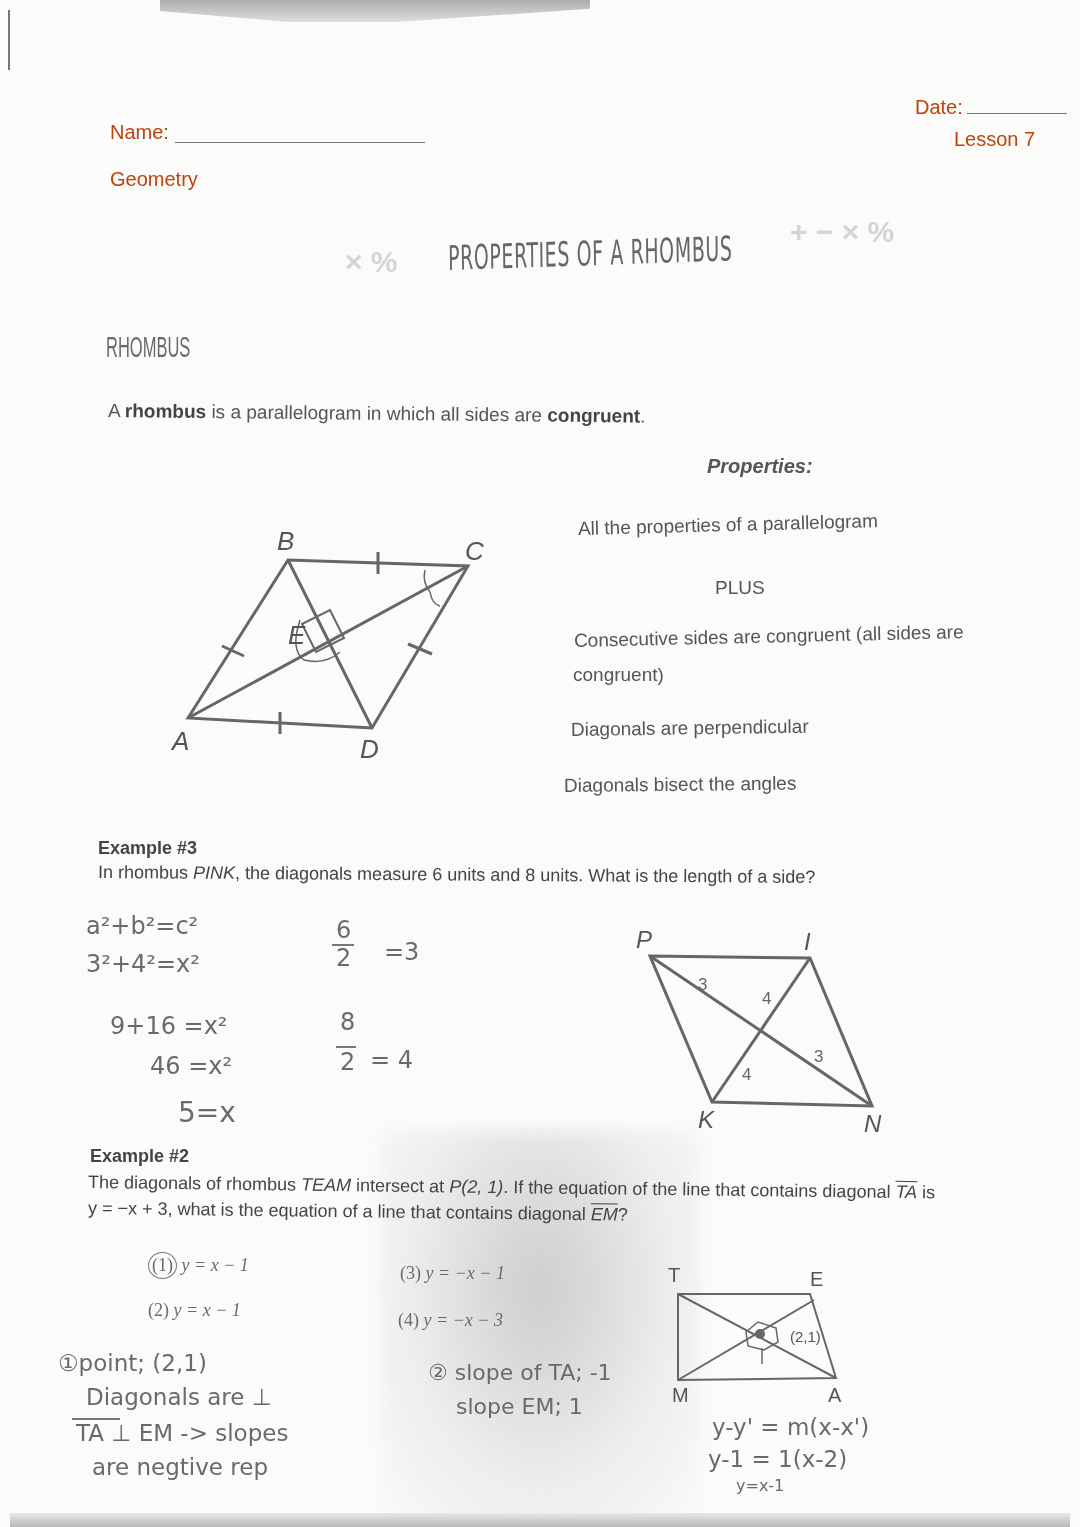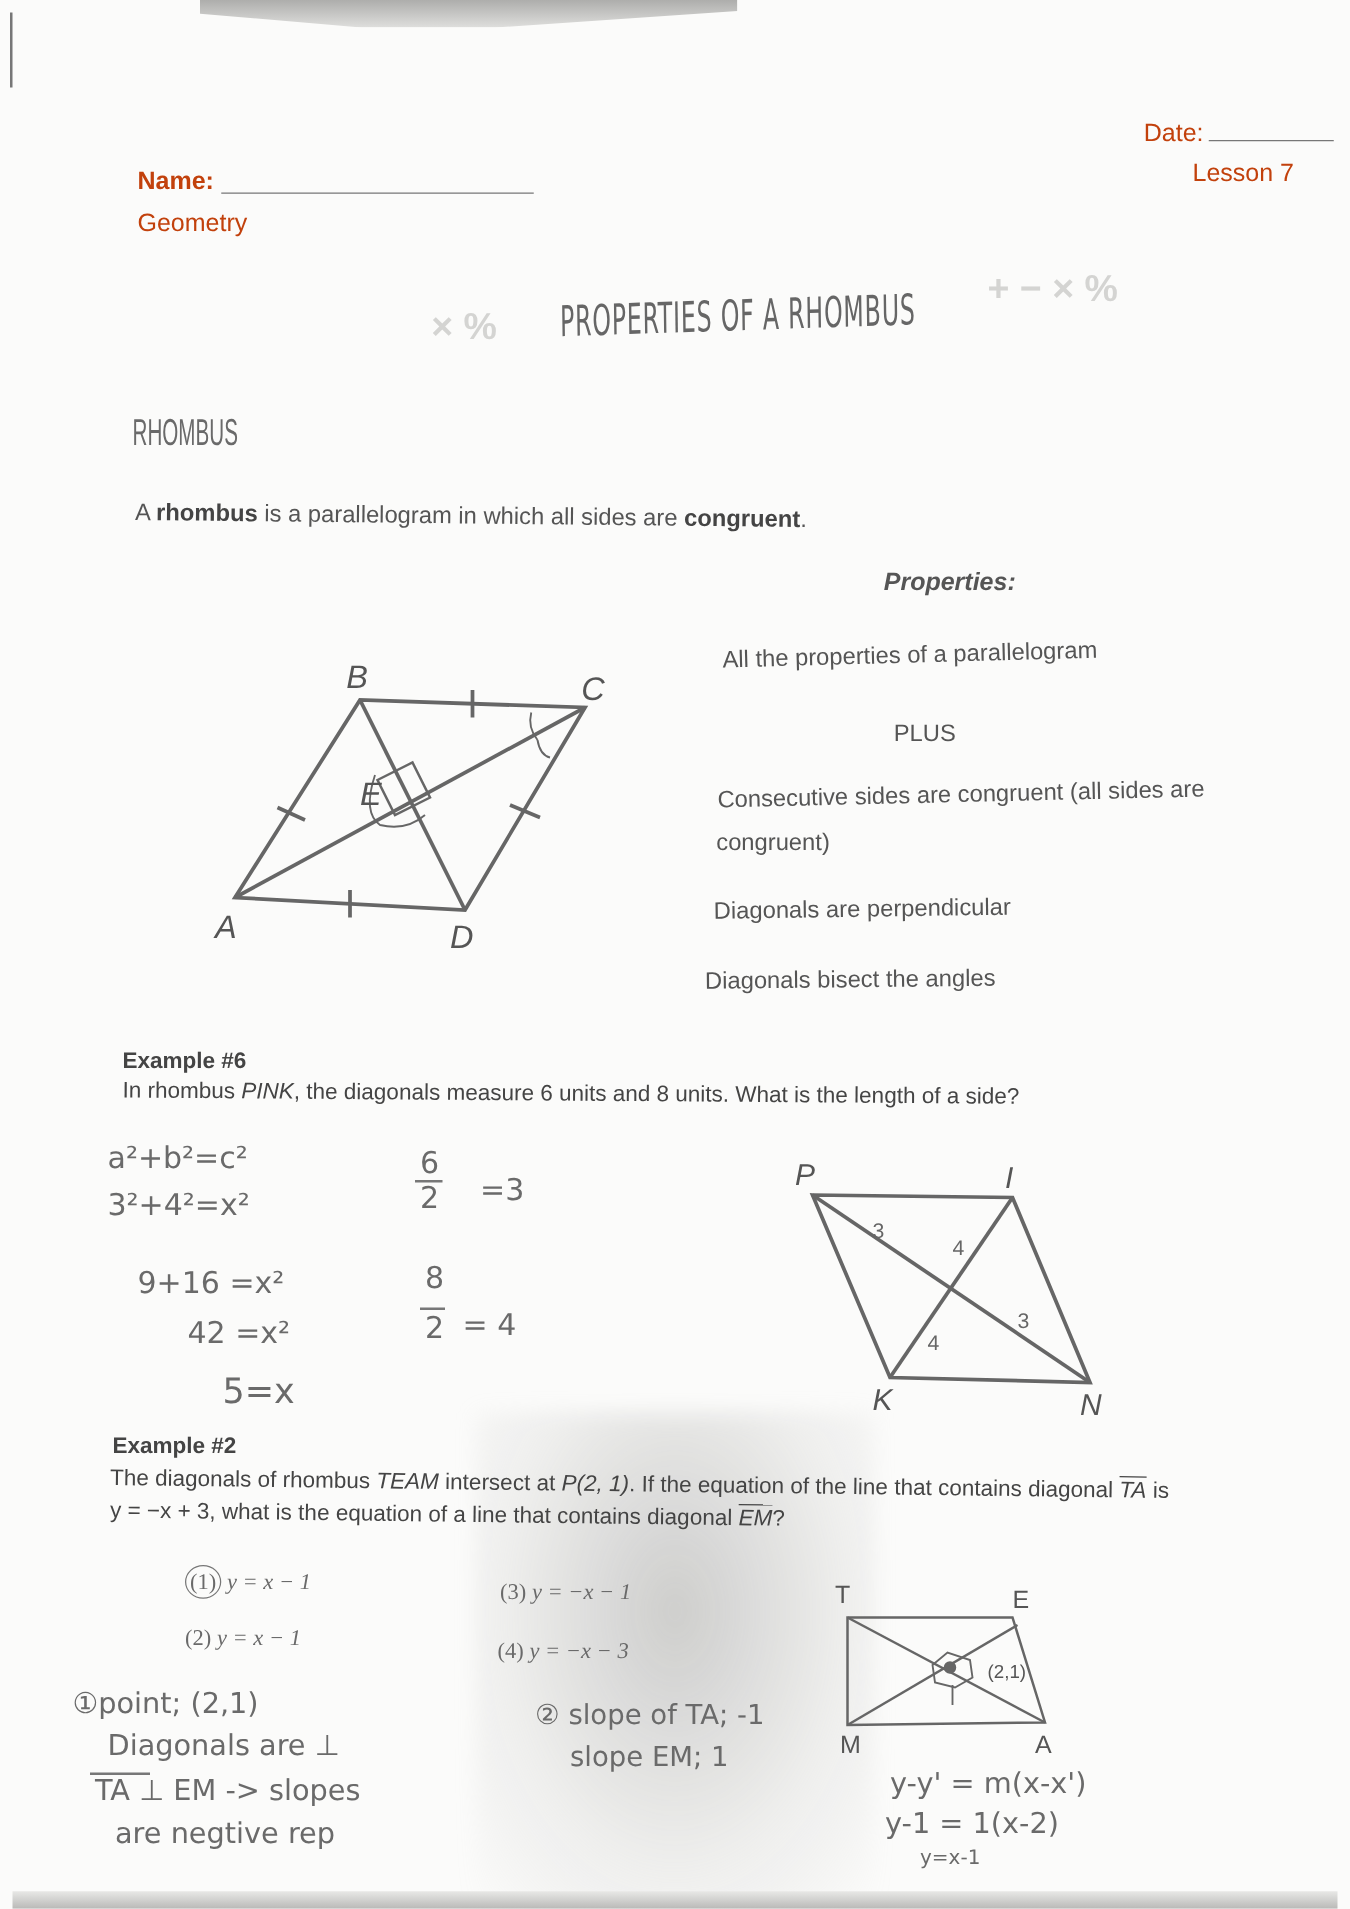--- a/index.html
+++ b/index.html
@@ -56,21 +56,21 @@
   .choice { font-family: "Liberation Serif", serif; font-size: 18px; color: #6a6a6a; white-space: nowrap; }
   svg text { font-family: "Liberation Sans", sans-serif; }
 </style>
 </head>
 <body>
 
 <div class="page-edge-left"></div>
 <div class="top-shadow"></div>
 <div class="shadow-blob"></div>
 
-<div class="abs hdr" style="left:110px; top:134px;font-weight:bold;">
+<div class="abs hdr" style="left:110px; top:121px;">
   <span>Name:</span><span class="name-line"></span>
 </div>
 <div class="abs hdr" style="left:110px; top:168px;">Geometry</div>
 <div class="abs hdr" style="left:915px; top:96px;">
   <span>Date:</span><span class="date-line"></span>
 </div>
 <div class="abs hdr" style="left:954px; top:128px;">Lesson 7</div>
 
 <div class="abs deco" style="left:345px; top:245px;">× %</div>
 <div class="abs title" style="left:448px; top:238px;">PROPERTIES OF A RHOMBUS</div>
@@ -111,30 +111,30 @@
 </svg>
 
 <div class="abs props-title" style="left:707px; top:455px;">Properties:</div>
 <div class="abs prop" style="left:578px; top:518px; transform:rotate(-1.5deg); transform-origin:left;">All the properties of a parallelogram</div>
 <div class="abs prop" style="left:715px; top:577px;">PLUS</div>
 <div class="abs prop" style="left:574px; top:630px; transform:rotate(-1.3deg); transform-origin:left;">Consecutive sides are congruent (all sides are</div>
 <div class="abs prop" style="left:573px; top:664px;">congruent)</div>
 <div class="abs prop" style="left:571px; top:719px; transform:rotate(-.8deg); transform-origin:left;">Diagonals are perpendicular</div>
 <div class="abs prop" style="left:564px; top:775px; transform:rotate(-.6deg); transform-origin:left;">Diagonals bisect the angles</div>
 
-<div class="abs ex-head" style="left:98px; top:838px;">Example #6</div>
+<div class="abs ex-head" style="left:98px; top:838px;">Example #3</div>
 <div class="abs ex-text" style="left:98px; top:862px;">
   <span>In rhombus</span>
   <i>PINK</i><span>, the diagonals measure 6 units and 8 units. What is the length of a side?</span>
 </div>
 
 <div class="abs hand" style="left:86px; top:912px;">a²+b²=c²</div>
 <div class="abs hand" style="left:86px; top:950px;">3²+4²=x²</div>
 <div class="abs hand" style="left:110px; top:1012px;">9+16 =x²</div>
-<div class="abs hand" style="left:150px; top:1052px;">42 =x²</div>
+<div class="abs hand" style="left:150px; top:1052px;">46 =x²</div>
 <div class="abs hand" style="left:178px; top:1096px; font-size:28px;">5=x</div>
 
 <div class="abs hand" style="left:336px; top:916px;">6</div>
 <div class="abs" style="left:332px; top:944px; width:22px; height:2px; background:#777;"></div>
 <div class="abs hand" style="left:336px; top:944px;">2</div>
 <div class="abs hand" style="left:384px; top:938px;">=3</div>
 <div class="abs hand" style="left:340px; top:1008px;">8</div>
 <div class="abs" style="left:336px; top:1046px; width:20px; height:2px; background:#777;"></div>
 <div class="abs hand" style="left:340px; top:1048px;">2</div>
 <div class="abs hand" style="left:370px; top:1046px;">= 4</div>

